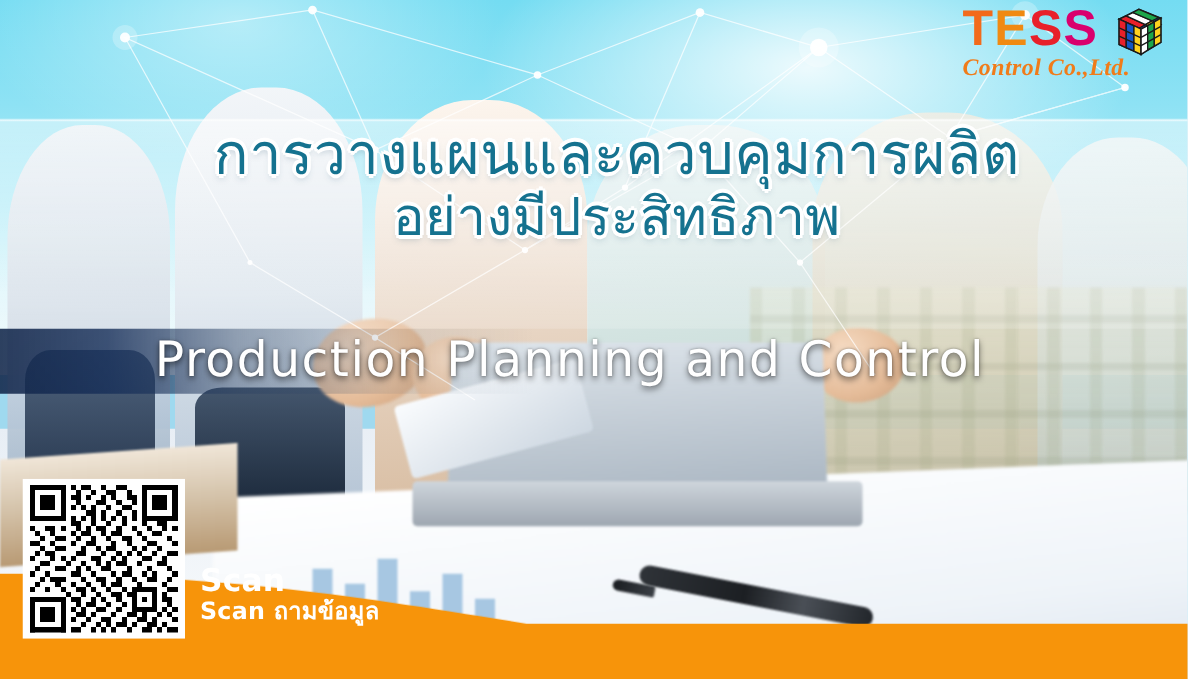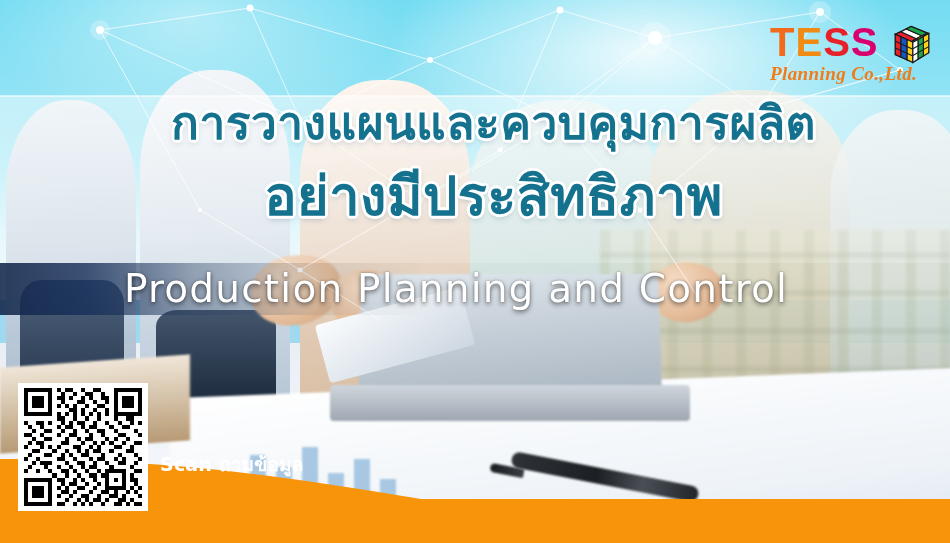--- a/index.html
+++ b/index.html
@@ -133,21 +133,21 @@
     position: absolute; left: 0; top: 263px; width: 950px; height: 52px;
     background: linear-gradient(90deg,
       rgba(18,38,74,.88) 0%,
       rgba(22,46,88,.80) 9%,
       rgba(40,62,96,.40) 20%,
       rgba(90,110,130,.12) 33%,
       rgba(255,255,255,0) 45%);
   }
 
   
-  .logo { position: absolute; right: 10px; top: 20px; width: 178px; height: 80px; text-decoration: underline; }
+  .logo { position: absolute; right: 10px; top: 1px; width: 178px; height: 80px; text-decoration: underline; }
   .logo-tess {
     position: absolute; left: 8px; top: 2px;
     font-family: "Liberation Sans", sans-serif;
     font-weight: 700; font-size: 40px; letter-spacing: 1px;
     line-height: 40px;
   }
   .logo-tess .c1 { color: #F26A1B; }
   .logo-tess .c2 { color: #F08A12; }
   .logo-tess .c3 { color: #E8202A; }
   .logo-tess .c4 { color: #D9006E; }
@@ -159,34 +159,34 @@
     white-space: nowrap;
   }
   .cube { position: absolute; right: 6px; top: 2px; width: 44px; height: 44px; }
 
   
   .headline-wrap {
     position: absolute; left: 0; top: 100px; width: 950px; text-align: center;
   }
   .thai-line {
     font-family: "DejaVu Sans", sans-serif;
-    font-weight: 700;
+    font-weight: 400;
     color: #15728F;
     letter-spacing: .5px;
     line-height: 1.02;
     text-shadow:
       -2px -2px 0 #ffffff,  2px -2px 0 #ffffff,
       -2px  2px 0 #ffffff,  2px  2px 0 #ffffff,
       -3px  0   0 #ffffff,  3px  0   0 #ffffff,
        0   -3px 0 #ffffff,  0    3px 0 #ffffff,
        0 3px 6px rgba(40,80,110,.35);
     padding-left: 37px;
   }
   .thai-1 { font-size: 46px; }
-  .thai-2 { font-size: 54px; margin-top: 22px; }
+  .thai-2 { font-size: 42px; margin-top: 6px; }
 
   .english-line {
     position: absolute; left: 0; top: 266px; width: 912px; text-align: center;
     font-family: "DejaVu Sans", sans-serif;
     font-weight: 400;
     font-size: 39px;
     color: #ffffff;
     letter-spacing: 1.2px;
     text-shadow: 0 2px 5px rgba(0,0,0,.55), 0 0 2px rgba(0,0,0,.35);
     white-space: nowrap;
@@ -319,21 +319,21 @@
   </div>
 
   <div class="band-edge-top"></div>
   <div class="title-band"></div>
   <div class="subtitle-strip"></div>
 
   <div class="logo">
     <div class="logo-tess">
       <span class="c1">T</span><span class="c2">E</span><span class="c3">S</span><span class="c4">S</span>
     </div>
-    <div class="logo-sub">Planning Co.,Ltd.</div>
+    <div class="logo-sub">Control Co.,Ltd.</div>
     <svg class="cube" viewBox="0 0 100 100">
       <g stroke="#1a1a1a" stroke-width="2.5">
 
         <polygon points="12,28 48,10 88,26 52,46" fill="#1456C4"></polygon>
         <polygon points="12,28 25,22 60,38 48,45" fill="#E8202A"></polygon>
         <polygon points="25,22 37,16 72,31 60,38" fill="#FFFFFF"></polygon>
         <polygon points="37,16 48,10 84,25 72,31" fill="#1DA64A"></polygon>
         <polygon points="48,45 60,38 76,45 64,53" fill="#1456C4"></polygon>
         <polygon points="60,38 72,31 88,38 76,45" fill="#FFD21E"></polygon>
 
@@ -597,17 +597,18 @@
           <rect x="16" y="28" width="1" height="1"></rect>
         <rect x="19" y="28" width="1" height="1"></rect>
           <rect x="22" y="28" width="2" height="1"></rect>
         <rect x="25" y="28" width="1" height="1"></rect>
           <rect x="27" y="28" width="2" height="1"></rect>
       </g>
     </svg>
   </div>
 
   <div class="scan-block">
+    <div class="scan-main">Scan</div>
     <div class="scan-sub">Scan ถามข้อมูล</div>
   </div>
 
 
 </div>
 
 </body></html>

